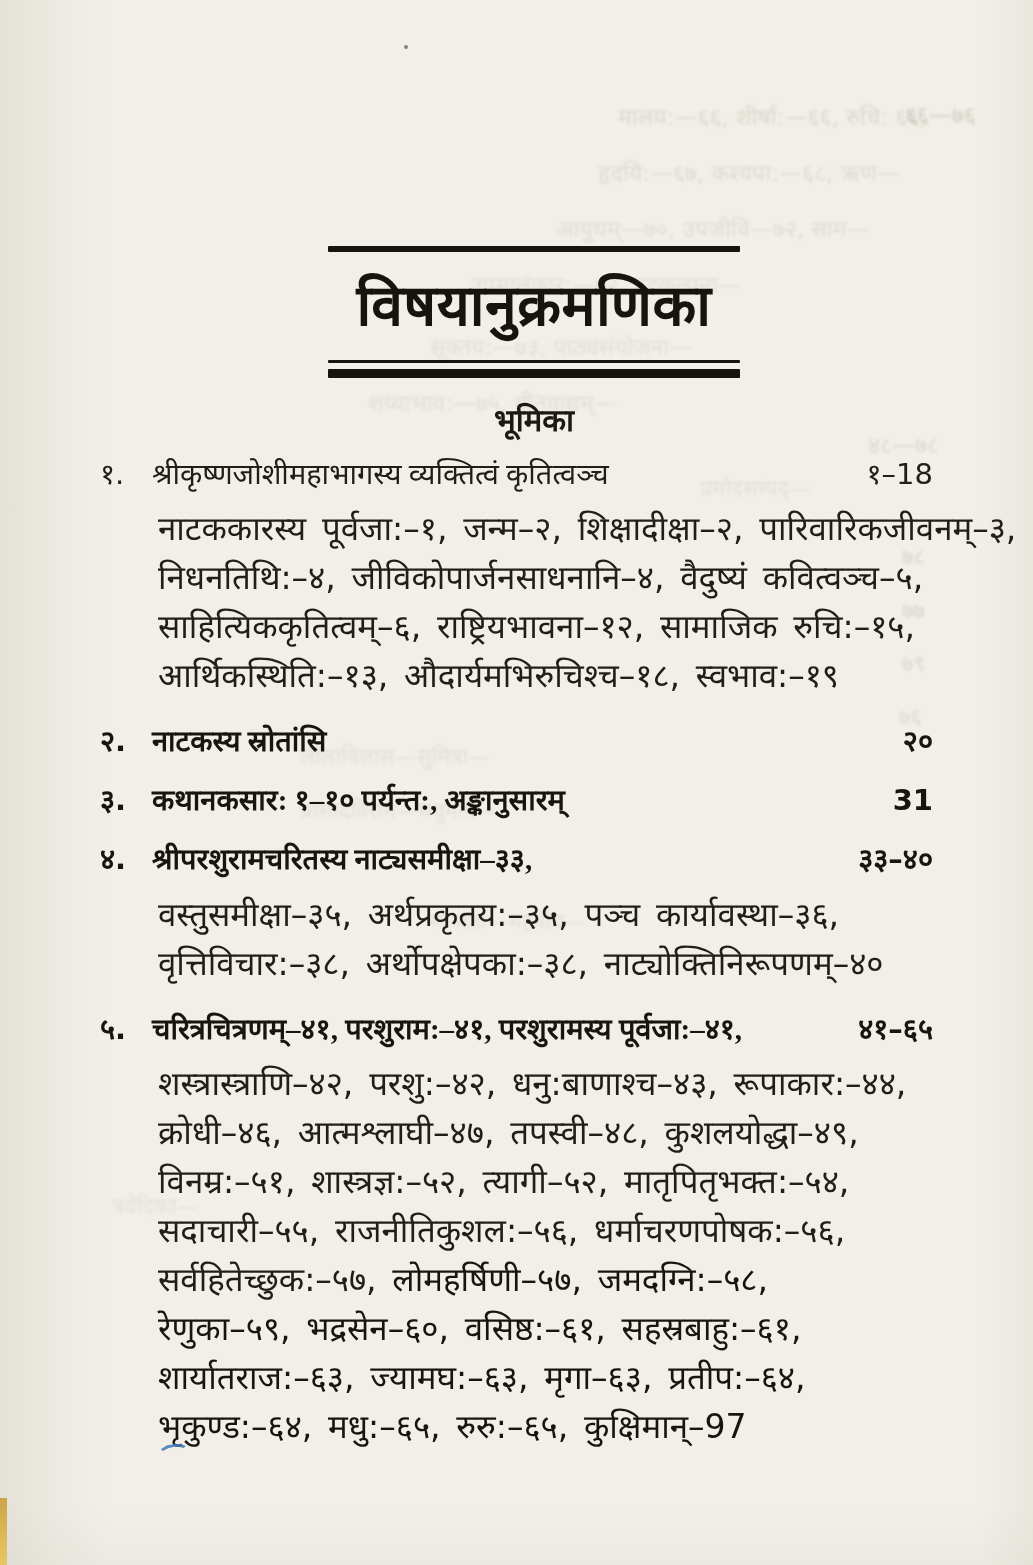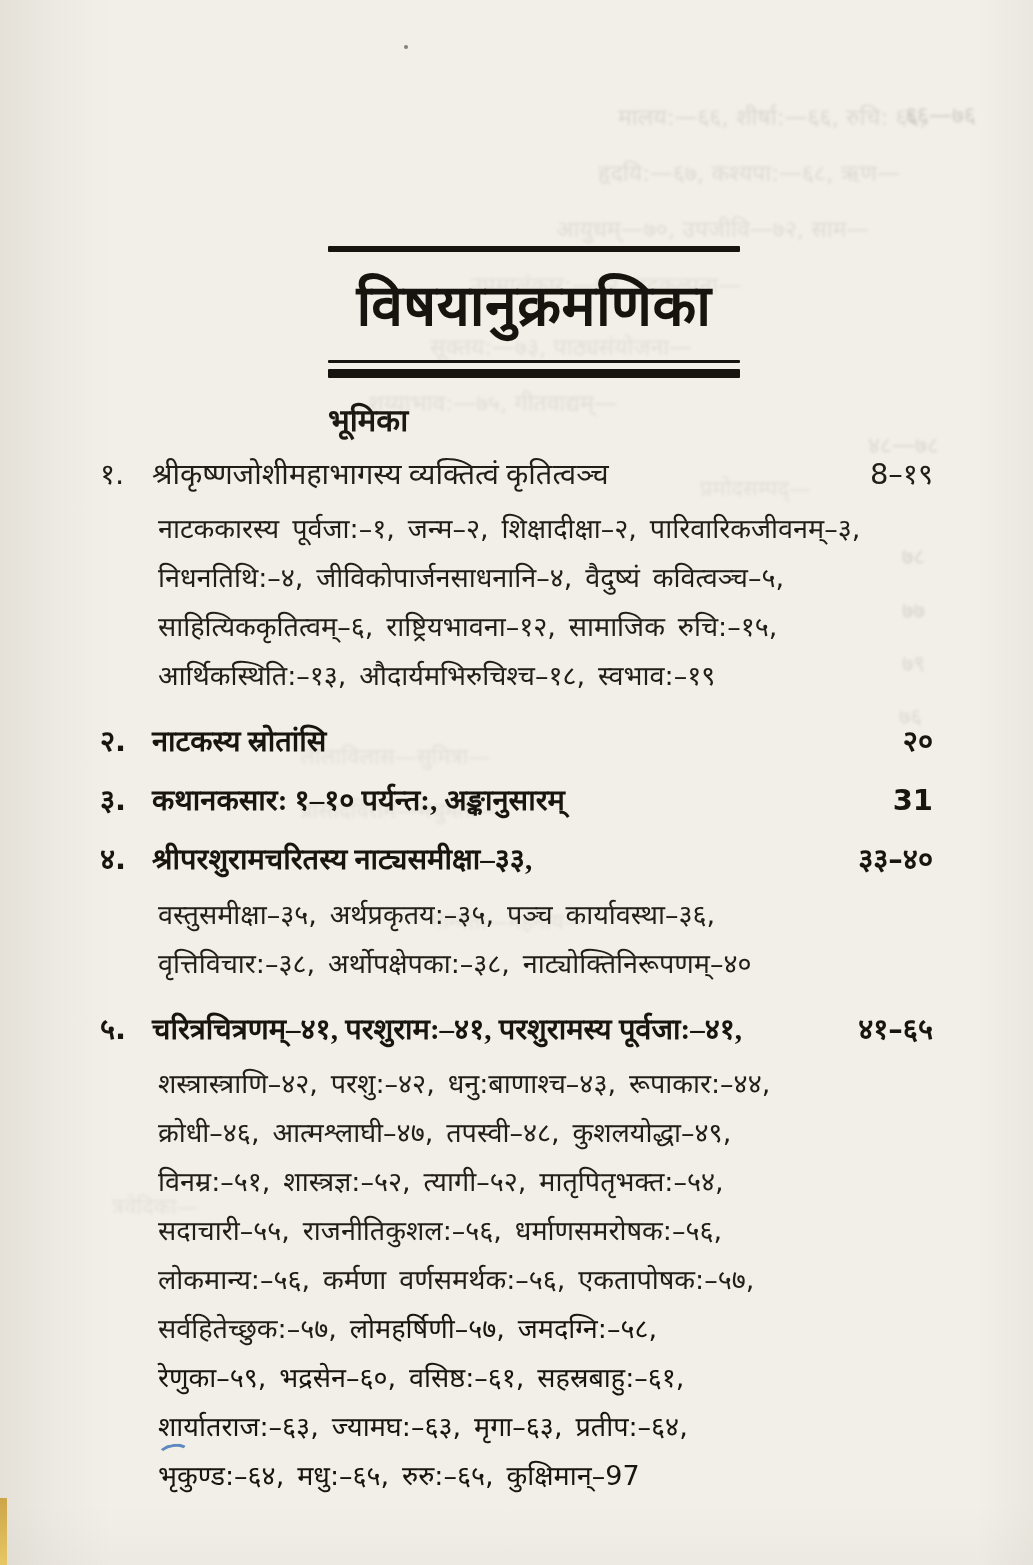--- a/index.html
+++ b/index.html
@@ -24,31 +24,31 @@
   .title{
     margin:6px 0 8px 0;
     font-size:57px;font-weight:700;color:#17130e;line-height:1.65;
     letter-spacing:0.5px;white-space:nowrap;
   }
   .rule-thin{height:3px;margin-bottom:6px;}
   .rule-thick{height:9px;}
   
   .bhumika{
     position:absolute;left:328px;top:398px;width:412px;margin:0;
-    text-align:left;font-size:31px;font-weight:700;color:#1c1813;
+    text-align:center;font-size:31px;font-weight:700;color:#1c1813;
   }
   
   .toc{position:absolute;left:100px;top:455px;width:833px;color:#211d17;}
   .entry{display:flex;align-items:flex-start;font-size:29px;line-height:1.35;}
   .entry + .entry{margin-top:20px;}
   .entry .num{flex:none;width:52px;}
   .entry .head{flex:1;white-space:nowrap;overflow:visible;font-family:Liberation Serif, serif;}
   .entry .pages{flex:none;margin-left:10px;}
   .entry.bold .num,.entry.bold .head,.entry.bold .pages{font-weight:700;color:#18140f;}
-  .sublines{margin:10px 0 0 58px;font-size:27px;margin-bottom:22px;}
+  .sublines{margin:10px 0 0 58px;font-size:33px;margin-bottom:22px;}
   .sublines.last{margin-bottom:0;}
   .subline{line-height:49px;word-spacing:0.16em;white-space:nowrap;}
   .subline .b{font-weight:400;color:#18140f;}
   .mt{margin-top:20px;}
   
   .ghost{
     position:absolute;color:#817a6c;white-space:nowrap;
     filter:blur(1.4px);pointer-events:none;
   }
   .pen-mark{
@@ -96,21 +96,21 @@
     <div class="rule rule-thin"></div>
     <div class="rule rule-thick"></div>
   </div>
 
   <h2 class="bhumika">भूमिका</h2>
 
   <div class="toc" id="toc">
       <div class="entry">
         <span class="num">१.</span>
         <span class="head">श्रीकृष्णजोशीमहाभागस्य व्यक्तित्वं कृतित्वञ्च</span>
-        <span class="pages">8–१९</span>
+        <span class="pages">१–18</span>
       </div>
       <div class="sublines">
         <div class="subline"><span>नाटककारस्य पूर्वजा:–१, जन्म–२, शिक्षादीक्षा–२, पारिवारिकजीवनम्–३,</span></div>
         <div class="subline"><span>निधनतिथि:–४, जीविकोपार्जनसाधनानि–४, वैदुष्यं कवित्वञ्च–५,</span></div>
         <div class="subline"><span>साहित्यिककृतित्वम्–६, राष्ट्रियभावना–१२, सामाजिक रुचि:–१५,</span></div>
         <div class="subline"><span>आर्थिकस्थिति:–१३, औदार्यमभिरुचिश्च–१८, स्वभाव:–१९</span></div>
       </div>
       <div class="entry bold mt">
         <span class="num">२.</span>
         <span class="head">नाटकस्य स्रोतांसि</span>
@@ -132,22 +132,21 @@
       </div>
       <div class="entry bold mt">
         <span class="num">५.</span>
         <span class="head">चरित्रचित्रणम्–४१, परशुराम:–४१, परशुरामस्य पूर्वजा:–४१,</span>
         <span class="pages">४१–६५</span>
       </div>
       <div class="sublines last">
         <div class="subline"><span>शस्त्रास्त्राणि–४२, परशु:–४२, धनु:बाणाश्च–४३, रूपाकार:–४४,</span></div>
         <div class="subline"><span>क्रोधी–४६, आत्मश्लाघी–४७, तपस्वी–४८, कुशलयोद्धा–४९,</span></div>
         <div class="subline"><span>विनम्र:–५१, शास्त्रज्ञ:–५२, त्यागी–५२, मातृपितृभक्त:–५४,</span></div>
-        <div class="subline"><span>सदाचारी–५५, राजनीतिकुशल:–५६, धर्माणसमरोषक:–५६,</span></div>
-        <div class="subline"><span>लोकमान्य:–५६, कर्मणा वर्णसमर्थक:–५६, एकतापोषक:–५७,</span></div>
+        <div class="subline"><span>सदाचारी–५५, राजनीतिकुशल:–५६, धर्माचरणपोषक:–५६,</span></div>
         <div class="subline"><span>सर्वहितेच्छुक:–५७, </span><span class="b">लोमहर्षिणी–५७, जमदग्नि:–५८,</span></div>
         <div class="subline"><span class="b">रेणुका–५९, भद्रसेन–६०, वसिष्ठ:–६१, सहस्रबाहु:–६१,</span></div>
         <div class="subline"><span class="b">शार्यातराज:–६३, ज्यामघ:–६३, मृगा–६३, प्रतीप:–६४,</span></div>
         <div class="subline"><span class="b">भृकुण्ड:–६४, मधु:–६५, रुरु:–६५, कुक्षिमान्–97</span></div>
       </div>
     </div>
 
   <div class="pen-mark"></div>
   <div class="edge-strip"></div>
   <div class="speck"></div>

